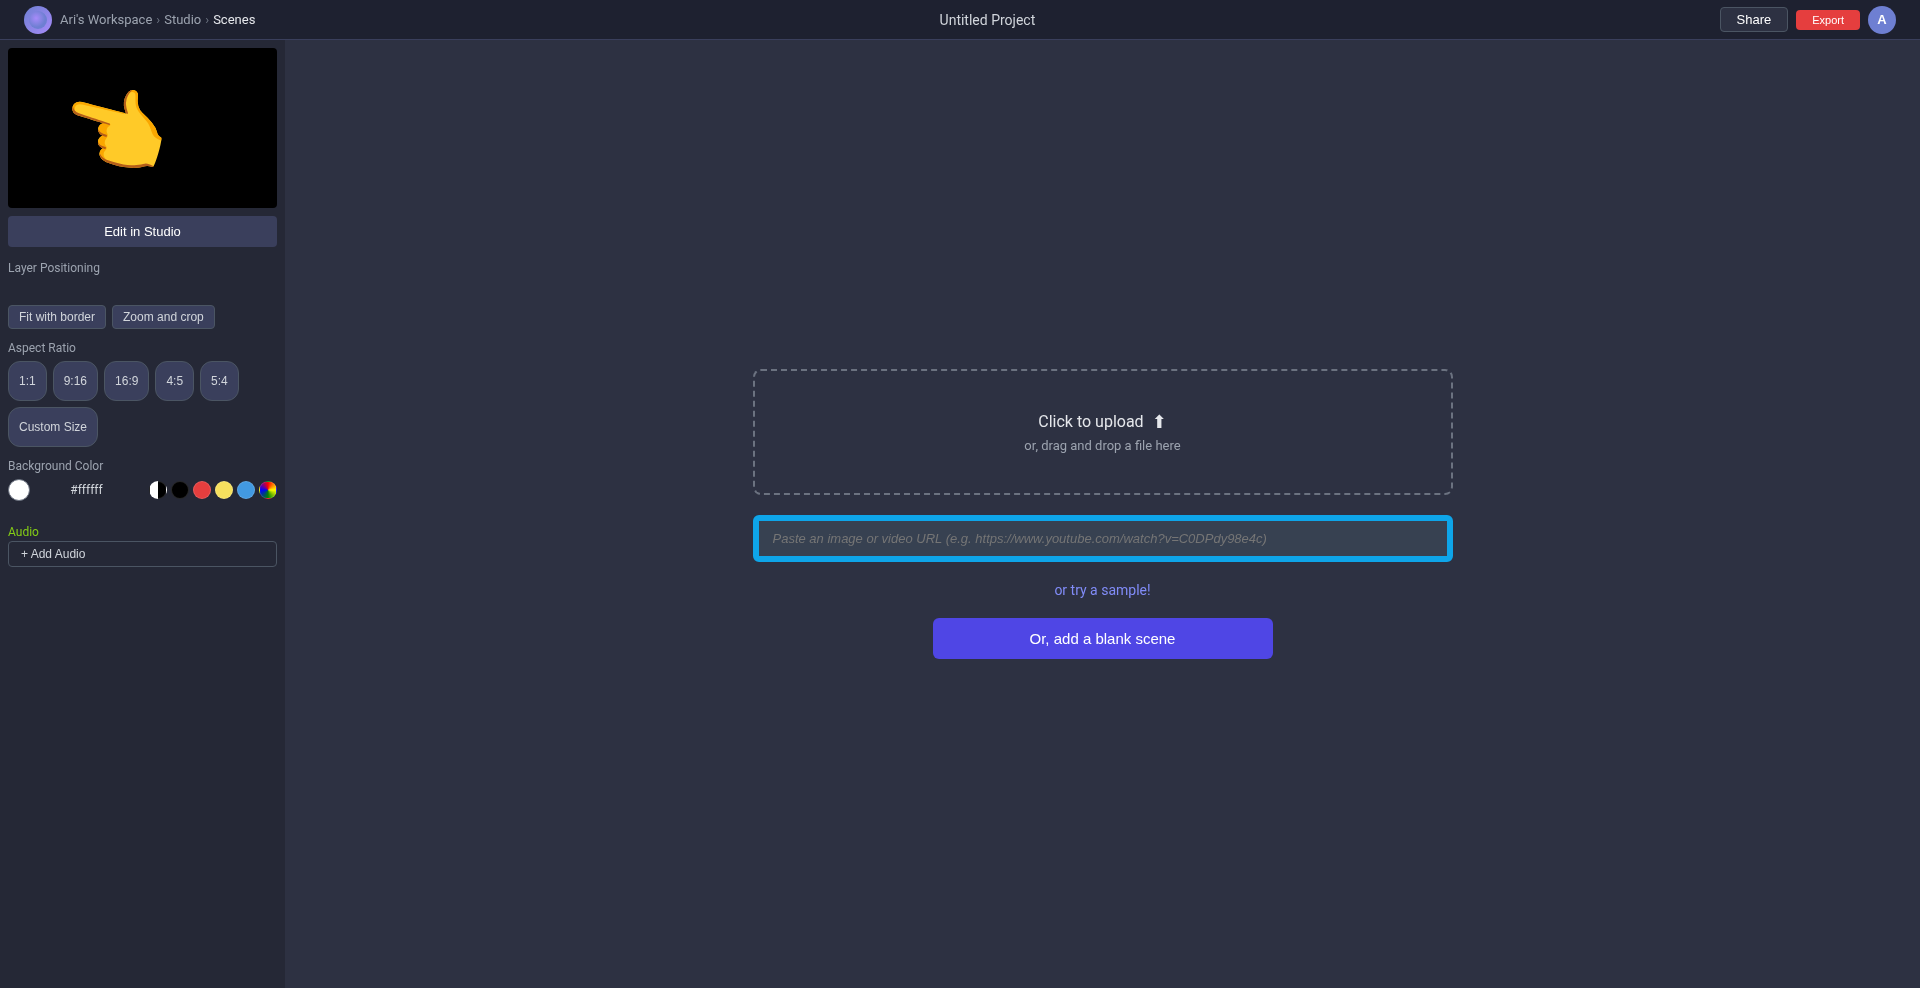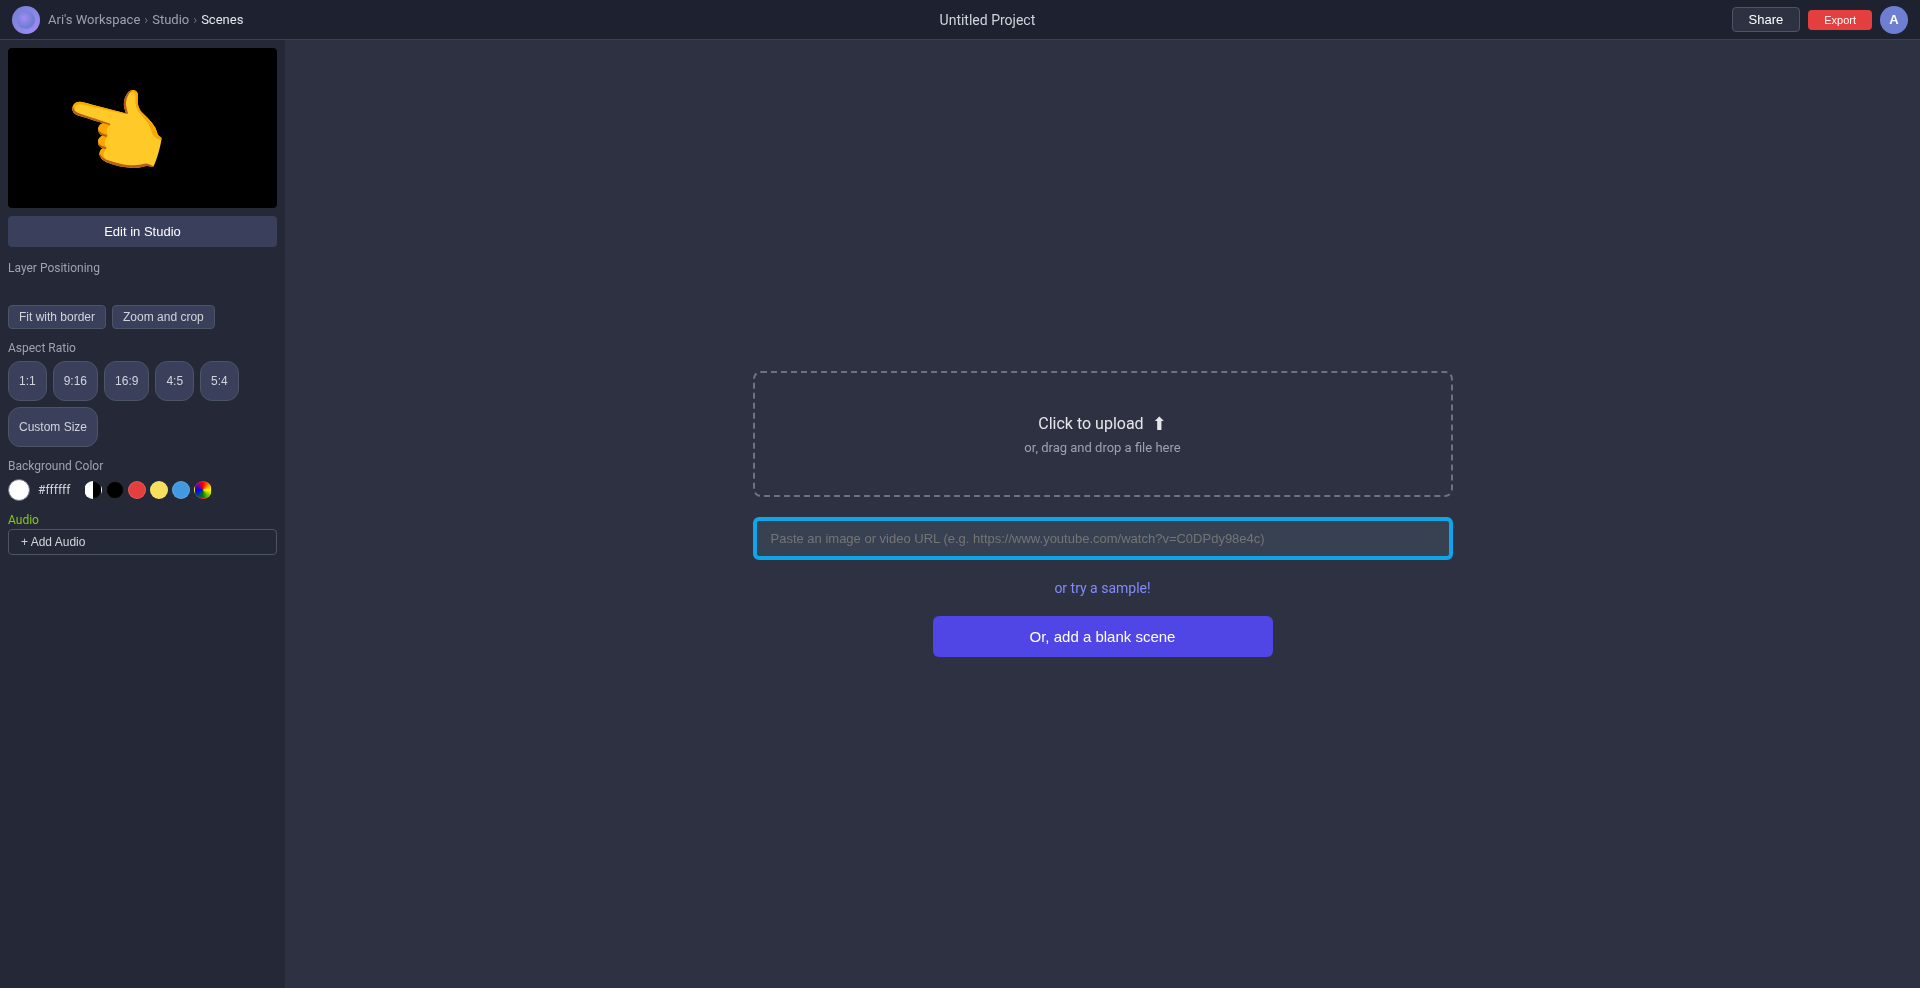--- a/index.html
+++ b/index.html
@@ -12,21 +12,21 @@
       display: flex;
       flex-direction: column;
     }
 
     
     .topnav {
       display: flex;
       align-items: center;
       background: #1e2130;
       height: 40px;
-      padding: 0 12px;
+      padding: 0 24px;
       flex-shrink: 0;
       border-bottom: 1px solid #3a3f5c;
     }
     .topnav-logo {
       width: 28px;
       height: 28px;
       border-radius: 50%;
       background: linear-gradient(135deg, #6e7fd2, #a78bfa);
       display: flex;
       align-items: center;
@@ -199,21 +199,22 @@
 
     .bg-color-label {
       font-size: 12px;
       color: #9ca3af;
       margin-bottom: 6px;
     }
     .bg-color-row {
       display: flex;
       align-items: center;
       gap: 8px;
-      margin-bottom: 12px;
+      margin-bottom: 24px;
+      justify-content: space-between;
     }
     .color-swatch-white {
       width: 22px;
       height: 22px;
       border-radius: 50%;
       background: #fff;
       border: 1px solid #6b7280;
       flex-shrink: 0;
     }
     .color-hex {
@@ -303,26 +304,27 @@
     .upload-sub {
       font-size: 13px;
       color: #9ca3af;
     }
     .url-input-wrap {
       width: 700px;
     }
     .url-input {
       width: 100%;
       background: #374151;
-      border: 4px solid #0ea5e9;
+      border: 6px solid #0ea5e9;
       border-radius: 6px;
       color: #fca5a5;
       padding: 10px 14px;
       font-size: 13px;
       outline: none;
+      font-style: italic;
     }
     .or-sample {
       font-size: 14px;
       color: #818cf8;
       cursor: pointer;
       text-decoration: none;
     }
     .btn-blank-scene {
       background: #4f46e5;
       border: none;

